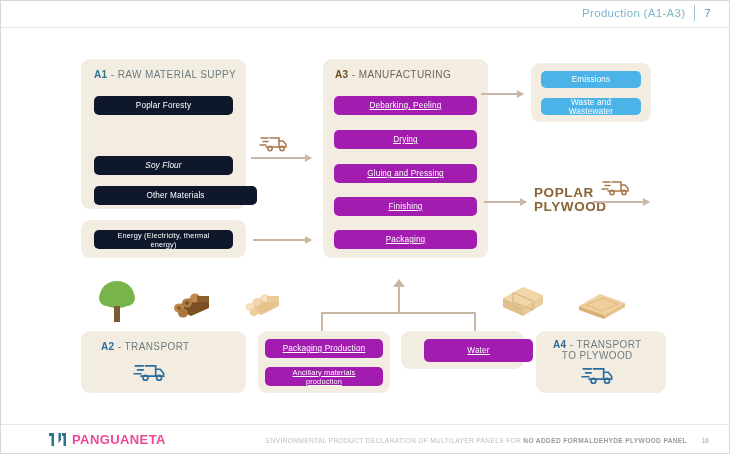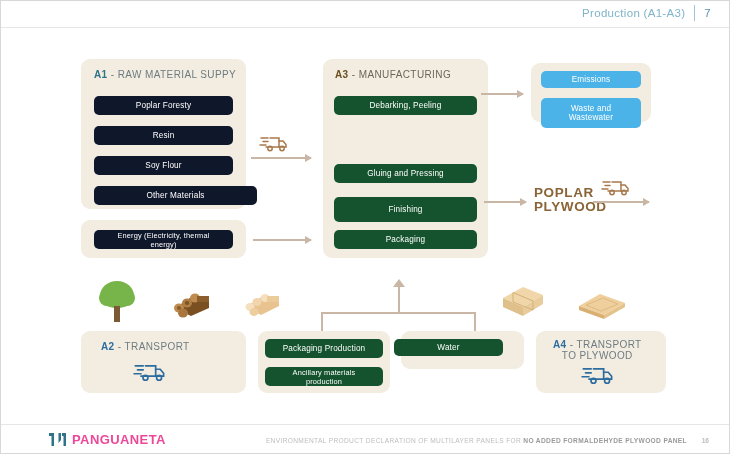--- a/index.html
+++ b/index.html
@@ -49,21 +49,21 @@
     border-radius:5px;
     display:flex;align-items:center;justify-content:center;
     color:#ffffff;
     font-size:8.2px;
     letter-spacing:.15px;
     text-align:center;
     box-sizing:border-box;
     padding:0 12px;
   }
   .pill.teal{background:#0f172a;}
-  .pill.brown{background:#14532d;}
+  .pill.brown{background:#a21caf;text-decoration:underline;}
   .pill.blue{background:#4BB3E8;}
 
   
   #a1-panel{left:80px;top:58px;width:165px;height:150px;}
   #a1-title{left:93px;top:68px;color:#2E7389;}
   #a1-title .rest{color:#6E7B80;}
   #energy-panel{left:80px;top:219px;width:165px;height:38px;}
 
   
   #a3-panel{left:322px;top:58px;width:165px;height:199px;}
@@ -144,40 +144,40 @@
     <span class="pagenum">7</span>
   </div>
   <div class="header-rule"></div>
 
   <div class="panel" id="a1-panel"></div>
   <div class="panel-title" id="a1-title">
     <span class="code">A1</span><span class="rest"> - RAW MATERIAL SUPPY</span>
   </div>
 
   <div class="pill teal" style="left:93px;top:95px;width:139px;height:19px;">Poplar Foresty</div>
-  <div class="pill teal" style="left:93px;top:125px;width:139px;height:19px;">Resin</div>
-  <div class="pill teal" style="left:93px;top:155px;width:139px;height:19px;">Soy Flour</div>
+  <div class="pill teal" style="left:93px;top:155px;width:139px;height:19px;font-style:italic;">Soy Flour</div>
   <div class="pill teal" style="left:93px;top:185px;width:163px;height:19px;">Other Materials</div>
 
   <div class="panel" id="energy-panel"></div>
   <div class="pill teal" style="left:93px;top:229px;width:139px;height:19px;font-size:7.4px;">Energy (Electricity, thermal energy)</div>
 
   <div class="panel" id="a3-panel"></div>
   <div class="panel-title" id="a3-title">
     <span class="code">A3</span><span class="rest"> - MANUFACTURING</span>
   </div>
 
   <div class="pill brown" style="left:333px;top:95px;width:143px;height:19px;">Debarking, Peeling</div>
+  <div class="pill brown" style="left:333px;top:129px;width:143px;height:19px;">Drying</div>
   <div class="pill brown" style="left:333px;top:163px;width:143px;height:19px;">Gluing and Pressing</div>
-  <div class="pill brown" style="left:333px;top:196px;width:143px;height:25px;">Finishing</div>
+  <div class="pill brown" style="left:333px;top:196px;width:143px;height:19px;">Finishing</div>
   <div class="pill brown" style="left:333px;top:229px;width:143px;height:19px;">Packaging</div>
 
   <div class="panel" id="emis-panel"></div>
   <div class="pill blue" style="left:540px;top:70px;width:100px;height:17px;">Emissions</div>
-  <div class="pill blue" style="left:540px;top:97px;width:100px;height:30px;">Waste and Wastewater</div>
+  <div class="pill blue" style="left:540px;top:97px;width:100px;height:17px;">Waste and Wastewater</div>
 
   <div class="icon-truck" style="left:258px;top:131px;">
     <svg width="30" height="22" viewBox="0 0 30 22" fill="none" stroke="#A8784B" stroke-width="1.5" stroke-linecap="round">
       <path d="M11 6 h9 v9 h-13"></path>
       <path d="M20 9 h4 l3 3.5 v2.5 h-7"></path>
       <circle cx="11" cy="16.5" r="2.2" fill="none"></circle>
       <circle cx="23" cy="16.5" r="2.2" fill="none"></circle>
       <path d="M2 6 h7 M4 9.5 h5 M1 13 h6"></path>
     </svg>
   </div>
@@ -278,21 +278,21 @@
       <circle cx="23" cy="16.5" r="2.2" fill="none"></circle>
       <path d="M2 6 h7 M4 9.5 h5 M1 13 h6"></path>
     </svg>
   </div>
 
   <div class="panel" id="pkg-panel"></div>
   <div class="pill brown" style="left:264px;top:338px;width:118px;height:19px;">Packaging Production</div>
   <div class="pill brown" style="left:264px;top:366px;width:118px;height:19px;font-size:7.4px;">Ancillary materials production</div>
 
   <div class="panel" id="water-panel"></div>
-  <div class="pill brown" style="left:393px;top:338px;width:109px;height:17px;">Water</div>
+  <div class="pill brown" style="left:423px;top:338px;width:109px;height:23px;">Water</div>
 
   <div class="panel" id="a4-panel"></div>
   <div class="panel-title" id="a4-title">
     <div>
       <span class="code">A4</span><span class="rest"> - TRANSPORT</span>
     </div>
     <div class="rest">TO PLYWOOD</div>
   </div>
   <div class="icon-truck" style="left:580px;top:361px;">
     <svg width="34" height="25" viewBox="0 0 30 22" fill="none" stroke="#2D6C9E" stroke-width="1.5" stroke-linecap="round">

